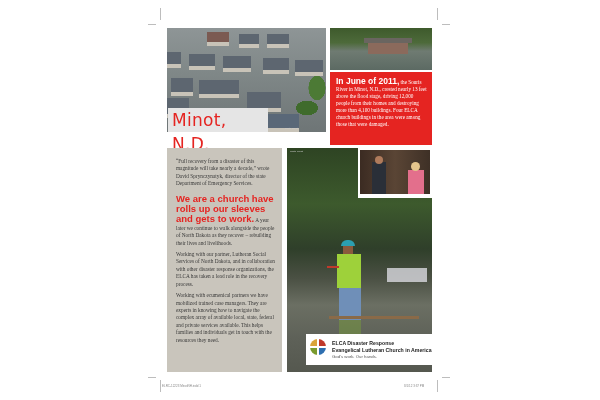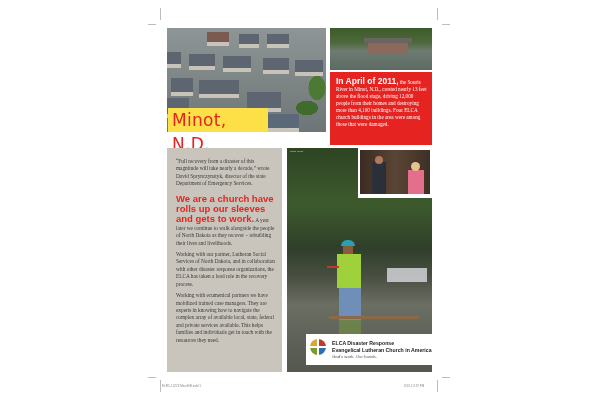--- a/index.html
+++ b/index.html
@@ -12,21 +12,21 @@
       radial-gradient(ellipse 18px 12px at 140px 80px, #3f6b2c 60%, transparent 62%),
       radial-gradient(ellipse 14px 20px at 150px 60px, #4c7a35 60%, transparent 62%),
       radial-gradient(ellipse 12px 10px at 125px 95px, #3e6a2b 60%, transparent 62%),
       linear-gradient(180deg, #8e9596 0%, #7f8787 45%, #6e7576 100%);
     overflow:hidden; }
   .house { position:absolute; background:#5d6670; border-bottom:4px solid #c8c3b8; }
   .photo-top-right { left:330px; top:28px; width:102px; height:42px;
     background: linear-gradient(180deg, #3e5a2c 0%, #4d6a3a 35%, #6f7b72 55%, #5c6a63 100%); overflow:hidden; }
   .red-box { left:330px; top:72px; width:102px; height:73px; background:#e52421; color:#ffffff; box-sizing:border-box; padding:6px 5px 4px 6px; font-size:5.2px; line-height:7px; }
   .red-box .lead { font-family:"Liberation Sans", sans-serif; font-weight:bold; font-size:8.5px; }
-  .minot-label { left:168px; top:108px; width:100px; height:24px; background:#fde047; color:#e52421; font-family:"DejaVu Sans", sans-serif; font-size:17px; line-height:24px; padding-left:4px; box-sizing:border-box; letter-spacing:0.3px; }
+  .minot-label { left:168px; top:108px; width:100px; height:24px; background:#e5e5e5; color:#e52421; font-family:"DejaVu Sans", sans-serif; font-size:17px; line-height:24px; padding-left:4px; box-sizing:border-box; letter-spacing:0.3px; }
   .gray-col { left:167px; top:148px; width:115px; height:224px; background:#c9c5bc; box-sizing:border-box; padding:10px 7px 0 9px; color:#3a3a3a; font-size:5.3px; line-height:7.4px; }
   .gray-col p { margin:0 0 4px 0; }
   .gray-col .headline { font-family:"Liberation Sans", sans-serif; font-weight:bold; color:#e52421; font-size:9.5px; line-height:9px; }
   .photo-main { left:287px; top:148px; width:145px; height:224px; overflow:hidden;
     background:
       linear-gradient(180deg, #2e4423 0%, #3d5a2d 25%, #2f3f2a 45%, #4a5043 58%, #6b6f63 70%, #5e6158 85%, #55584f 100%); }
   .photo-inset { left:358px; top:148px; width:74px; height:50px; background:#ffffff; }
   .photo-inset .inner { position:absolute; left:2px; top:2px; width:70px; height:44px; background:linear-gradient(90deg,#3b2b22 0%, #5a4535 50%, #3e3026 100%); overflow:hidden; }
   .logo-box { left:306px; top:334px; width:126px; height:31px; background:#ffffff; }
   .logo-icon { position:absolute; left:4px; top:5px; width:16px; height:16px; border-radius:50%; background:conic-gradient(#c0392b 0 25%, #2e6fb0 25% 50%, #7a9b2e 50% 75%, #d9a43a 75% 100%); }
@@ -69,21 +69,21 @@
 </div>
 
 <div class="abs minot-label">Minot, N.D.</div>
 
 <div class="abs photo-top-right">
   <div style="position:absolute;left:38px;top:14px;width:40px;height:12px;background:#8b6a5c;"></div>
   <div style="position:absolute;left:34px;top:10px;width:48px;height:5px;background:#6a6560;"></div>
 </div>
 
 <div class="abs red-box">
-  <span class="lead">In April of 2011,</span><span> the Souris River in Minot, N.D., crested nearly 13 feet above the flood stage, driving 12,000 people from their homes and destroying more than 4,100 buildings. Four ELCA church buildings in the area were among those that were damaged.</span>
+  <span class="lead">In June of 2011,</span><span> the Souris River in Minot, N.D., crested nearly 13 feet above the flood stage, driving 12,000 people from their homes and destroying more than 4,100 buildings. Four ELCA church buildings in the area were among those that were damaged.</span>
 </div>
 
 <div class="abs gray-col">
   <p>“Full recovery from a disaster of this magnitude will take nearly a decade,” wrote David Sprynczynatyk, director of the state Department of Emergency Services.</p>
   <p style="margin-top:6px;">
     <span class="headline">We are a church have rolls up our sleeves and gets to work.</span><span> A year later we continue to walk alongside the people of North Dakota as they recover – rebuilding their lives and livelihoods.</span>
   </p>
   <p>Working with our partner, Lutheran Social Services of North Dakota, and in collaboration with other disaster response organizations, the ELCA has taken a lead role in the recovery process.</p>
   <p>Working with ecumenical partners we have mobilized trained case managers. They are experts in knowing how to navigate the complex array of available local, state, federal and private services available. This helps families and individuals get in touch with the resources they need.</p>
 </div>

